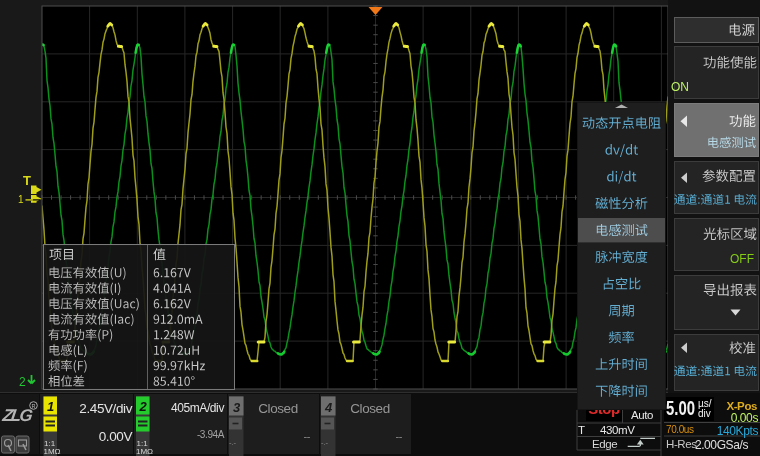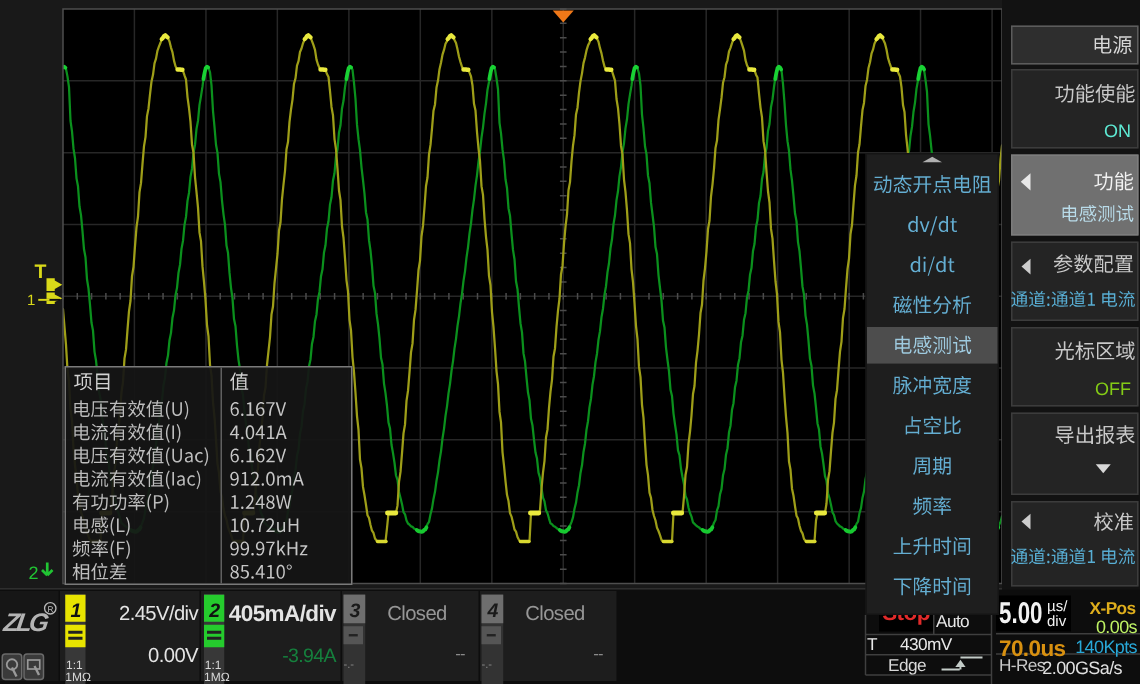--- a/index.html
+++ b/index.html
@@ -101,21 +101,21 @@
     <path d="M687 172.5V183L681 177.7Z" fill="#cccccc"></path>
     <path d="M55 40C48 35 35 31 25 28C27 27 29 25 30 23C40 26 53 31 61 37ZM64 28C55 22 38 17 24 14C25 12 27 10 28 8C43 12 60 17 70 25ZM76 18C65 7 42 1 18 -2C19 -3 20 -6 21 -8C47 -5 70 2 83 14ZM18 59C20 60 23 60 40 61C39 58 37 55 36 52L5 52L5 45L31 45C24 36 14 30 4 25C6 24 8 21 10 19C22 25 32 34 40 45L61 45C68 34 80 25 92 20C93 22 95 25 97 26C87 30 76 37 69 45L95 45L95 52L44 52C46 55 48 58 49 62L77 63C80 60 82 58 83 56L90 61C84 67 73 75 64 81L58 77C62 75 66 72 70 69L31 67C38 71 44 76 50 81L43 84C36 78 26 71 23 69C20 68 18 66 16 66C16 64 18 61 18 59ZM144 82C142 78 139 72 137 69L142 66C144 70 148 75 151 79ZM109 79C111 75 114 70 115 66L121 69C120 72 117 78 114 82ZM141 26C139 21 136 16 132 13C128 14 124 16 120 18C122 20 123 23 125 26ZM111 15C116 13 121 11 126 8C120 4 112 0 104 -1C105 -3 107 -5 108 -7C117 -5 125 -1 133 5C136 3 139 1 141 -1L146 4C144 6 141 8 138 10C143 15 147 22 150 31L145 33L144 32L128 32L130 38L123 39C123 37 122 34 121 32L107 32L107 26L118 26C115 22 113 18 111 15ZM126 84L126 65L105 65L105 59L123 59C119 53 111 46 104 44C105 42 107 40 108 38C114 41 121 47 126 53L126 40L133 40L133 54C138 50 144 46 146 44L150 49C148 51 139 56 134 59L153 59L153 65L133 65L133 84ZM163 83C160 66 156 49 148 38C150 37 153 35 154 34C156 37 159 42 161 47C163 37 166 28 169 20C164 10 156 3 145 -2C146 -4 149 -7 149 -8C160 -3 167 4 173 13C178 4 184 -2 192 -7C193 -5 196 -3 197 -1C189 3 182 11 177 20C182 30 186 43 188 58L195 58L195 65L166 65C168 70 169 76 170 82ZM181 58C179 46 177 36 173 28C170 37 167 47 165 58ZM255 80L255 72L286 72L286 48L256 48L256 5C256 -5 258 -7 268 -7C270 -7 282 -7 285 -7C294 -7 296 -2 297 14C295 14 292 16 290 17C289 3 289 0 284 0C281 0 271 0 269 0C264 0 263 1 263 5L263 41L286 41L286 34L293 34L293 80ZM214 16L242 16L242 5L214 5ZM214 21L214 55L221 55L221 47C221 42 220 36 214 30C215 30 217 28 218 27C224 33 225 41 225 47L225 55L231 55L231 36C231 32 232 31 236 31C237 31 240 31 241 31L242 31L242 21ZM206 80L206 73L220 73L220 62L208 62L208 -8L214 -8L214 -1L242 -1L242 -6L248 -6L248 62L237 62L237 73L250 73L250 80ZM226 62L226 73L231 73L231 62ZM235 55L242 55L242 35L242 35C242 35 241 35 240 35C240 35 237 35 236 35C235 35 235 35 235 36ZM365 75L382 75L382 66L365 66ZM342 75L358 75L358 66L342 66ZM319 75L335 75L335 66L319 66ZM319 43L319 1L306 1L306 -5L394 -5L394 1L381 1L381 43L350 43L351 49L392 49L392 54L352 54L353 60L390 60L390 80L312 80L312 60L345 60L345 54L307 54L307 49L344 49L342 43ZM326 1L326 7L373 7L373 1ZM326 28L373 28L373 22L326 22ZM326 32L326 38L373 38L373 32ZM326 17L373 17L373 11L326 11Z" fill="#c9c9c9" transform="translate(702.0 180.9) scale(0.13500 -0.13500)"></path>
     <path d="M6 76C12 70 20 63 24 58L29 64C25 68 18 75 12 80ZM26 46L4 46L4 39L18 39L18 11C14 9 9 5 4 -1L9 -7C14 0 19 6 22 6C24 6 28 2 32 0C39 -4 47 -6 60 -6C70 -6 88 -5 95 -5C95 -3 96 1 97 3C87 2 71 1 60 1C48 1 40 2 33 6C30 8 28 10 26 11ZM36 80L36 74L79 74C75 71 70 68 64 66C60 68 54 70 50 72L45 67C51 65 59 62 65 59L36 59L36 7L43 7L43 24L60 24L60 8L67 8L67 24L84 24L84 15C84 13 84 13 83 13C82 13 77 13 73 13C74 11 74 9 75 7C81 7 86 7 88 8C91 9 92 11 92 15L92 59L79 59C77 60 74 61 71 63C79 67 86 72 92 77L87 81L86 80ZM84 53L84 44L67 44L67 53ZM43 39L60 39L60 30L43 30ZM43 44L43 53L60 53L60 44ZM84 39L84 30L67 30L67 39ZM106 76C112 71 118 64 121 60L127 64C124 68 118 75 112 80ZM146 37L179 37L179 28L146 28ZM146 23L179 23L179 15L146 15ZM146 50L179 50L179 42L146 42ZM138 56L138 9L186 9L186 56L162 56C164 59 165 62 166 64L195 64L195 71L176 71C178 74 181 78 183 82L176 84C174 80 171 75 168 71L150 71L155 73C154 76 150 81 148 84L141 82C144 78 147 74 148 71L131 71L131 64L158 64C157 62 156 59 155 56ZM126 48L105 48L105 41L119 41L119 10C114 9 109 4 104 -1L109 -7C114 -1 119 5 123 5C125 5 128 2 132 -1C139 -5 148 -6 160 -6C169 -6 187 -5 194 -5C194 -2 195 1 196 3C186 2 172 1 160 1C149 1 140 2 134 5C130 7 128 9 126 10ZM214 39C218 39 220 42 220 46C220 50 218 53 214 53C210 53 207 50 207 46C207 42 210 39 214 39ZM214 -1C218 -1 220 2 220 6C220 10 218 13 214 13C210 13 207 10 207 6C207 2 210 -1 214 -1ZM234 76C240 70 248 63 251 58L257 64C253 68 245 75 240 80ZM253 46L232 46L232 39L246 39L246 11C242 9 237 5 232 -1L236 -7C242 0 246 6 250 6C252 6 256 2 260 0C267 -4 275 -6 287 -6C298 -6 316 -5 323 -5C323 -3 324 1 325 3C314 2 299 1 287 1C276 1 268 2 261 6C258 8 255 10 253 11ZM264 80L264 74L306 74C302 71 297 68 292 66C287 68 282 70 278 72L273 67C279 65 286 62 292 59L264 59L264 7L271 7L271 24L288 24L288 8L295 8L295 24L312 24L312 15C312 13 312 13 311 13C309 13 305 13 300 13C301 11 302 9 302 7C309 7 314 7 316 8C319 9 320 11 320 15L320 59L306 59C304 60 302 61 299 63C306 67 314 72 320 77L315 81L313 80ZM312 53L312 44L295 44L295 53ZM271 39L288 39L288 30L271 30ZM271 44L271 53L288 53L288 44ZM312 39L312 30L295 30L295 39ZM334 76C340 71 346 64 348 60L355 64C352 68 345 75 340 80ZM373 37L407 37L407 28L373 28ZM373 23L407 23L407 15L373 15ZM373 50L407 50L407 42L373 42ZM366 56L366 9L414 9L414 56L390 56C391 59 392 62 394 64L422 64L422 71L404 71C406 74 409 78 411 82L404 84C402 80 399 75 396 71L378 71L383 73C382 76 378 81 375 84L369 82C372 78 375 74 376 71L359 71L359 64L385 64C385 62 384 59 383 56ZM354 48L333 48L333 41L347 41L347 10C342 9 337 4 332 -1L337 -7C342 -1 347 5 350 5C353 5 356 2 360 -1C367 -5 376 -6 388 -6C397 -6 415 -5 422 -5C422 -2 423 1 424 3C414 2 399 1 388 1C377 1 368 2 362 5C358 7 356 9 354 10ZM437 0L477 0L477 8L462 8L462 73L455 73C451 71 446 69 440 68L440 62L453 62L453 8L437 8ZM551 41L551 26L526 26L526 41ZM559 41L584 41L584 26L559 26ZM551 48L526 48L526 62L551 62ZM559 48L559 62L584 62L584 48ZM518 70L518 13L526 13L526 19L551 19L551 8C551 -3 554 -6 565 -6C568 -6 585 -6 588 -6C598 -6 601 -1 602 14C600 15 596 16 594 18C594 5 593 1 587 1C584 1 569 1 566 1C560 1 559 2 559 8L559 19L592 19L592 70L559 70L559 84L551 84L551 70ZM663 36L663 -4L670 -4L670 36ZM646 36L646 26C646 17 644 6 632 -3C634 -4 636 -6 637 -8C651 2 652 15 652 26L652 36ZM681 36L681 4C681 -2 682 -3 683 -5C684 -6 687 -6 689 -6C690 -6 692 -6 694 -6C695 -6 697 -6 698 -5C700 -4 701 -3 701 -1C702 0 702 6 702 10C700 11 698 12 697 13C697 8 697 5 696 3C696 1 696 1 695 0C695 0 694 0 693 0C692 0 691 0 690 0C690 0 689 0 689 0C688 1 688 2 688 4L688 36ZM614 77C620 74 628 68 631 64L636 70C632 74 625 79 619 83ZM610 50C616 47 624 42 628 39L632 45C628 48 620 53 614 55ZM612 -2L618 -7C624 3 631 15 637 26L631 31C626 19 618 6 612 -2ZM662 82C663 79 665 75 666 71L638 71L638 64L657 64C653 59 647 52 645 50C644 48 641 48 639 47C639 45 640 42 641 40C644 41 648 41 689 44C691 42 693 39 694 37L700 41C697 47 689 56 683 63L677 59C680 57 682 53 685 50L653 48C657 53 662 59 666 64L700 64L700 71L674 71C673 75 670 80 668 84Z" fill="#58aed4" transform="translate(673.7 203.8) scale(0.11800 -0.11800)"></path>
     <path d="M14 77C19 69 24 58 26 52L33 54C31 61 26 71 21 79ZM80 80C77 72 71 61 67 54L73 52C78 58 83 69 87 77ZM46 84L46 46L6 46L6 39L32 39C31 20 27 6 3 -2C5 -3 7 -6 8 -8C33 0 38 17 40 39L59 39L59 3C59 -5 61 -8 70 -8C72 -8 83 -8 85 -8C93 -8 95 -4 96 13C94 14 91 15 89 16C89 2 88 -1 84 -1C82 -1 73 -1 71 -1C67 -1 66 0 66 3L66 39L95 39L95 46L54 46L54 84ZM147 76L147 69L190 69L190 76ZM178 32C183 22 187 10 189 2L196 4C194 12 189 25 184 34ZM149 34C146 24 142 13 136 6C138 5 141 3 142 2C148 9 153 21 156 33ZM142 52L142 45L164 45L164 2C164 0 163 0 162 0C160 0 156 0 150 0C152 -2 153 -5 153 -8C160 -8 164 -7 167 -6C170 -5 171 -3 171 2L171 45L196 45L196 52ZM120 84L120 63L105 63L105 56L119 56C115 43 109 29 102 22C104 20 106 16 107 14C112 21 116 31 120 42L120 -8L128 -8L128 44C131 40 135 33 137 30L141 36C139 39 131 50 128 53L128 56L141 56L141 63L128 63L128 84ZM293 79L210 79L210 -5L295 -5L295 2L217 2L217 71L293 71ZM226 58C234 52 242 44 250 37C242 28 232 21 223 15C224 14 227 11 229 9C238 15 247 23 256 32C264 24 272 16 277 9L283 15C278 21 270 29 261 37C268 46 275 54 280 64L273 66C268 58 262 50 256 42C247 50 239 57 231 63ZM329 10L331 3C341 6 354 10 366 13L365 19C352 16 338 12 329 10ZM342 47L355 47L355 30L342 30ZM336 53L336 24L361 24L361 53ZM304 13L306 6C314 9 324 14 333 19L331 26L322 21L322 52L331 52L331 60L322 60L322 83L315 83L315 60L304 60L304 52L315 52L315 18C311 16 307 14 304 13ZM386 53C384 43 381 35 377 27C375 37 374 49 374 62L395 62L395 69L390 69L394 74C391 76 386 81 382 84L377 80C382 77 387 72 389 69L374 69L373 84L366 84L366 69L333 69L333 62L367 62C367 45 369 30 371 18C365 10 358 3 350 -2C352 -3 355 -6 356 -7C362 -3 368 3 373 9C376 -2 380 -8 386 -8C393 -8 395 -4 396 10C394 10 392 12 391 14C390 3 389 -1 387 -1C384 -1 381 6 378 17C385 27 390 38 393 52Z" fill="#c9c9c9" transform="translate(703.0 238.9) scale(0.13500 -0.13500)"></path>
     <path d="M21 18C27 13 34 5 37 0L43 5C40 10 33 17 27 22L65 22L65 1C65 0 64 -1 62 -1C60 -1 53 -1 46 -1C47 -3 48 -6 48 -8C58 -8 64 -8 68 -6C71 -6 72 -4 72 1L72 22L94 22L94 29L72 29L72 37L65 37L65 29L6 29L6 22L26 22ZM14 77L14 51C14 41 18 39 35 39C39 39 71 39 75 39C88 39 91 42 92 52C90 52 87 53 85 54C84 47 83 46 74 46C67 46 40 46 34 46C23 46 21 47 21 51L21 56L83 56L83 80L14 80ZM21 73L75 73L75 63L21 63ZM110 34L110 -2L181 -2L181 -8L190 -8L190 34L181 34L181 5L154 5L154 40L186 40L186 75L177 75L177 48L154 48L154 84L146 84L146 48L123 48L123 75L115 75L115 40L146 40L146 5L119 5L119 34ZM242 81L242 -8L250 -8L250 40L253 40C257 29 262 19 268 11C263 6 257 1 250 -3C252 -4 254 -6 255 -8C262 -5 268 0 273 6C278 0 284 -4 291 -8C292 -6 295 -3 296 -1C290 2 283 6 278 11C285 21 290 33 293 45L288 47L286 46L250 46L250 74L282 74C281 65 281 61 280 59C279 59 278 59 275 59C273 59 267 59 260 59C261 58 262 55 262 53C269 53 275 52 278 53C282 53 284 54 286 55C288 58 289 63 290 77C290 78 290 81 290 81ZM260 40L284 40C282 32 278 24 273 17C268 24 263 31 260 40ZM219 84L219 64L205 64L205 56L219 56L219 35L203 31L205 23L219 27L219 1C219 0 218 -1 217 -1C215 -1 210 -1 204 -1C206 -3 206 -6 207 -8C215 -8 220 -8 222 -7C225 -5 226 -3 226 1L226 30L239 33L238 40L226 37L226 56L238 56L238 64L226 64L226 84ZM325 -8C328 -6 331 -5 359 4C359 5 358 8 358 10L334 3L334 25C340 29 345 34 349 38C357 18 371 2 392 -5C393 -3 395 0 397 2C387 5 378 10 371 16C378 20 385 25 391 30L385 35C380 30 373 25 367 21C363 26 359 32 357 38L393 38L393 45L354 45L354 54L386 54L386 60L354 60L354 69L390 69L390 75L354 75L354 84L346 84L346 75L310 75L310 69L346 69L346 60L316 60L316 54L346 54L346 45L306 45L306 38L340 38C330 30 316 22 304 18C305 17 307 14 309 12C314 14 320 17 326 20L326 6C326 2 324 0 322 -1C323 -3 325 -6 325 -8Z" fill="#c9c9c9" transform="translate(703.0 294.9) scale(0.13500 -0.13500)"></path>
     <path d="M730.5 309.5L740.5 309.5L735.5 315.5Z" fill="#d8d8d8"></path>
     <path d="M687 342.5V353L681 347.7Z" fill="#cccccc"></path>
     <path d="M53 60C50 53 43 44 37 39C38 38 41 36 42 34C49 40 56 49 60 57ZM72 56C78 50 86 41 89 35L95 40C91 45 84 54 77 60ZM57 82C60 78 64 73 65 69L40 69L40 62L95 62L95 69L66 69L72 72C71 76 67 81 64 85ZM76 42C74 34 70 27 66 21C61 27 57 34 54 42L48 40C51 31 56 22 61 15C55 8 46 2 36 -2C38 -4 40 -6 41 -8C51 -4 59 2 66 9C73 2 82 -4 91 -7C93 -5 95 -2 97 -1C87 2 78 8 71 15C76 22 80 31 83 40ZM19 84L19 63L6 63L6 56L18 56C15 42 9 26 3 18C4 16 6 12 7 10C12 17 16 29 19 41L19 -8L26 -8L26 42C29 37 32 30 34 26L38 32C36 35 29 48 26 52L26 56L38 56L38 63L26 63L26 84ZM105 76C110 70 116 60 118 54L125 58C123 63 116 73 111 80ZM105 0L112 -3C117 6 123 19 127 30L120 34C116 22 109 8 105 0ZM144 40L165 40L165 26L144 26ZM144 46L144 60L165 60L165 46ZM161 80C164 76 167 70 168 66L145 66C148 71 150 76 152 81L144 83C140 68 131 53 121 43C123 42 126 39 127 38C130 42 133 46 136 51L136 -8L144 -8L144 -1L195 -1L195 6L172 6L172 20L191 20L191 26L172 26L172 40L191 40L191 46L172 46L172 60L193 60L193 66L169 66L175 69C173 73 170 79 167 83ZM144 20L165 20L165 6L144 6Z" fill="#c9c9c9" transform="translate(729.0 352.9) scale(0.13500 -0.13500)"></path>
     <path d="M6 76C12 70 20 63 24 58L29 64C25 68 18 75 12 80ZM26 46L4 46L4 39L18 39L18 11C14 9 9 5 4 -1L9 -7C14 0 19 6 22 6C24 6 28 2 32 0C39 -4 47 -6 60 -6C70 -6 88 -5 95 -5C95 -3 96 1 97 3C87 2 71 1 60 1C48 1 40 2 33 6C30 8 28 10 26 11ZM36 80L36 74L79 74C75 71 70 68 64 66C60 68 54 70 50 72L45 67C51 65 59 62 65 59L36 59L36 7L43 7L43 24L60 24L60 8L67 8L67 24L84 24L84 15C84 13 84 13 83 13C82 13 77 13 73 13C74 11 74 9 75 7C81 7 86 7 88 8C91 9 92 11 92 15L92 59L79 59C77 60 74 61 71 63C79 67 86 72 92 77L87 81L86 80ZM84 53L84 44L67 44L67 53ZM43 39L60 39L60 30L43 30ZM43 44L43 53L60 53L60 44ZM84 39L84 30L67 30L67 39ZM106 76C112 71 118 64 121 60L127 64C124 68 118 75 112 80ZM146 37L179 37L179 28L146 28ZM146 23L179 23L179 15L146 15ZM146 50L179 50L179 42L146 42ZM138 56L138 9L186 9L186 56L162 56C164 59 165 62 166 64L195 64L195 71L176 71C178 74 181 78 183 82L176 84C174 80 171 75 168 71L150 71L155 73C154 76 150 81 148 84L141 82C144 78 147 74 148 71L131 71L131 64L158 64C157 62 156 59 155 56ZM126 48L105 48L105 41L119 41L119 10C114 9 109 4 104 -1L109 -7C114 -1 119 5 123 5C125 5 128 2 132 -1C139 -5 148 -6 160 -6C169 -6 187 -5 194 -5C194 -2 195 1 196 3C186 2 172 1 160 1C149 1 140 2 134 5C130 7 128 9 126 10ZM214 39C218 39 220 42 220 46C220 50 218 53 214 53C210 53 207 50 207 46C207 42 210 39 214 39ZM214 -1C218 -1 220 2 220 6C220 10 218 13 214 13C210 13 207 10 207 6C207 2 210 -1 214 -1ZM234 76C240 70 248 63 251 58L257 64C253 68 245 75 240 80ZM253 46L232 46L232 39L246 39L246 11C242 9 237 5 232 -1L236 -7C242 0 246 6 250 6C252 6 256 2 260 0C267 -4 275 -6 287 -6C298 -6 316 -5 323 -5C323 -3 324 1 325 3C314 2 299 1 287 1C276 1 268 2 261 6C258 8 255 10 253 11ZM264 80L264 74L306 74C302 71 297 68 292 66C287 68 282 70 278 72L273 67C279 65 286 62 292 59L264 59L264 7L271 7L271 24L288 24L288 8L295 8L295 24L312 24L312 15C312 13 312 13 311 13C309 13 305 13 300 13C301 11 302 9 302 7C309 7 314 7 316 8C319 9 320 11 320 15L320 59L306 59C304 60 302 61 299 63C306 67 314 72 320 77L315 81L313 80ZM312 53L312 44L295 44L295 53ZM271 39L288 39L288 30L271 30ZM271 44L271 53L288 53L288 44ZM312 39L312 30L295 30L295 39ZM334 76C340 71 346 64 348 60L355 64C352 68 345 75 340 80ZM373 37L407 37L407 28L373 28ZM373 23L407 23L407 15L373 15ZM373 50L407 50L407 42L373 42ZM366 56L366 9L414 9L414 56L390 56C391 59 392 62 394 64L422 64L422 71L404 71C406 74 409 78 411 82L404 84C402 80 399 75 396 71L378 71L383 73C382 76 378 81 375 84L369 82C372 78 375 74 376 71L359 71L359 64L385 64C385 62 384 59 383 56ZM354 48L333 48L333 41L347 41L347 10C342 9 337 4 332 -1L337 -7C342 -1 347 5 350 5C353 5 356 2 360 -1C367 -5 376 -6 388 -6C397 -6 415 -5 422 -5C422 -2 423 1 424 3C414 2 399 1 388 1C377 1 368 2 362 5C358 7 356 9 354 10ZM437 0L477 0L477 8L462 8L462 73L455 73C451 71 446 69 440 68L440 62L453 62L453 8L437 8ZM551 41L551 26L526 26L526 41ZM559 41L584 41L584 26L559 26ZM551 48L526 48L526 62L551 62ZM559 48L559 62L584 62L584 48ZM518 70L518 13L526 13L526 19L551 19L551 8C551 -3 554 -6 565 -6C568 -6 585 -6 588 -6C598 -6 601 -1 602 14C600 15 596 16 594 18C594 5 593 1 587 1C584 1 569 1 566 1C560 1 559 2 559 8L559 19L592 19L592 70L559 70L559 84L551 84L551 70ZM663 36L663 -4L670 -4L670 36ZM646 36L646 26C646 17 644 6 632 -3C634 -4 636 -6 637 -8C651 2 652 15 652 26L652 36ZM681 36L681 4C681 -2 682 -3 683 -5C684 -6 687 -6 689 -6C690 -6 692 -6 694 -6C695 -6 697 -6 698 -5C700 -4 701 -3 701 -1C702 0 702 6 702 10C700 11 698 12 697 13C697 8 697 5 696 3C696 1 696 1 695 0C695 0 694 0 693 0C692 0 691 0 690 0C690 0 689 0 689 0C688 1 688 2 688 4L688 36ZM614 77C620 74 628 68 631 64L636 70C632 74 625 79 619 83ZM610 50C616 47 624 42 628 39L632 45C628 48 620 53 614 55ZM612 -2L618 -7C624 3 631 15 637 26L631 31C626 19 618 6 612 -2ZM662 82C663 79 665 75 666 71L638 71L638 64L657 64C653 59 647 52 645 50C644 48 641 48 639 47C639 45 640 42 641 40C644 41 648 41 689 44C691 42 693 39 694 37L700 41C697 47 689 56 683 63L677 59C680 57 682 53 685 50L653 48C657 53 662 59 666 64L700 64L700 71L674 71C673 75 670 80 668 84Z" fill="#58aed4" transform="translate(673.7 375.3) scale(0.11800 -0.11800)"></path>
   </svg>
-<div class="abs" style="left:674px;top:80px;width:80px;text-align:right;font-size:12px;color:#5eead4">ON</div>
+<div class="abs" style="left:640px;top:80px;width:80px;text-align:center;font-size:12px;color:#bef264">ON</div>
 <div class="abs" style="left:674px;top:251.5px;width:80px;text-align:right;font-size:12px;color:#84cc16">OFF</div>
 <div class="abs" style="left:0;top:393px;width:760px;height:63px;background:#0d0d0d"></div>
 <div class="abs" style="left:0;top:392px;width:668px;height:1px;background:#2e2e2e"></div>
 <div class="abs" style="left:40px;top:394px;width:93px;height:60px;background:#1d1d1d"></div>
 <div class="abs" style="left:134px;top:394px;width:93px;height:60px;background:#1d1d1d"></div>
 <div class="abs" style="left:228px;top:394px;width:91px;height:60px;background:#1d1d1d"></div>
 <div class="abs" style="left:320px;top:394px;width:91px;height:60px;background:#1d1d1d"></div>
 <div class="abs" style="left:0;top:394px;width:39px;height:60px;background:#161616"></div>
 <svg class="abs" style="left:0;top:0;z-index:5" width="760" height="456">
     <g transform="translate(4,406)">
@@ -151,46 +151,46 @@
     <text x="229" y="445" font-size="7.5" fill="#8a8a8a" font-family="Liberation Sans,sans-serif">-.-</text>
     <rect x="321" y="396" width="14.5" height="60" fill="#333"></rect>
     <rect x="321" y="396.5" width="14.5" height="19" fill="#6e6e6e"></rect>
     <text x="325" y="411.5" font-size="13" font-weight="bold" font-style="italic" fill="#1a1a1a" font-family="Liberation Sans,sans-serif">4</text>
     <rect x="321" y="417.5" width="13" height="12" fill="#555"></rect>
     <path d="M324.5 423.5H330.5" stroke="#222" stroke-width="1.6"></path>
     <text x="321" y="445" font-size="7.5" fill="#8a8a8a" font-family="Liberation Sans,sans-serif">-.-</text>
   </svg>
 <div class="abs" style="left:60px;top:401px;width:72px;text-align:right;font-size:13.5px;color:#e4e4e4;font-weight:normal;letter-spacing:-0.4px;z-index:6">2.45V/div</div>
 <div class="abs" style="left:60px;top:429px;width:72px;text-align:right;font-size:13.5px;color:#e4e4e4;font-weight:normal;letter-spacing:-0.4px;z-index:6">0.00V</div>
-<div class="abs" style="left:152px;top:401px;width:72px;text-align:right;font-size:15px;color:#e4e4e4;font-weight:bold;letter-spacing:-0.4px;z-index:6">405mA/div</div>
-<div class="abs" style="left:152px;top:429px;width:72px;text-align:right;font-size:13px;color:#15803d;font-weight:normal;letter-spacing:-0.4px;z-index:6">-3.94A</div>
+<div class="abs" style="left:152px;top:401px;width:72px;text-align:right;font-size:12px;color:#e4e4e4;font-weight:normal;letter-spacing:-0.4px;z-index:6">405mA/div</div>
+<div class="abs" style="left:152px;top:429px;width:72px;text-align:right;font-size:10px;color:#a3a3a3;font-weight:normal;letter-spacing:-0.4px;z-index:6">-3.94A</div>
 <div class="abs" style="left:248px;top:401px;width:60px;text-align:center;font-size:13.5px;color:#969696;font-weight:normal;letter-spacing:-0.4px;z-index:6">Closed</div>
 <div class="abs" style="left:250px;top:430px;width:60px;text-align:right;font-size:11px;color:#8a8a8a;font-weight:normal;letter-spacing:-0.4px;z-index:6">--</div>
 <div class="abs" style="left:340px;top:401px;width:60px;text-align:center;font-size:13.5px;color:#969696;font-weight:normal;letter-spacing:-0.4px;z-index:6">Closed</div>
 <div class="abs" style="left:342px;top:430px;width:60px;text-align:right;font-size:11px;color:#8a8a8a;font-weight:normal;letter-spacing:-0.4px;z-index:6">--</div>
 <div class="abs" style="left:586px;top:397px;width:36px;height:24px;background:#000"></div>
 <div class="abs" style="left:587px;top:400px;width:34px;text-align:center;font-size:15px;color:#e02a2a;font-weight:bold;letter-spacing:-0.4px;z-index:6">Stop</div>
-<div class="abs" style="left:624px;top:409px;width:36px;text-align:left;font-size:11.5px;color:#e8e8e8;font-weight:normal;letter-spacing:-0.4px;z-index:6">Auto</div>
+<div class="abs" style="left:624px;top:409px;width:36px;text-align:center;font-size:11.5px;color:#e8e8e8;font-weight:normal;letter-spacing:-0.4px;z-index:6">Auto</div>
 <div class="abs" style="left:578px;top:424px;width:20px;text-align:left;font-size:11.5px;color:#e8e8e8;font-weight:normal;letter-spacing:-0.4px;z-index:6">T</div>
 <div class="abs" style="left:600px;top:424px;width:55px;text-align:left;font-size:11.5px;color:#e8e8e8;font-weight:normal;letter-spacing:-0.4px;z-index:6">430mV</div>
 <div class="abs" style="left:592px;top:437.5px;width:34px;text-align:left;font-size:11.5px;color:#d8d8d8;font-weight:normal;letter-spacing:-0.4px;z-index:6">Edge</div>
 <svg class="abs" style="left:0;top:0;z-index:4" width="760" height="456">
     <path d="M577 423H661M577 436.5H661M577 450H661M622.5 397V423M661 397V456M577 410V450" stroke="#3f3f3f" fill="none"></path>
     <path d="M627.7 446.3H639.8M640.3 446.3V442.5M640.3 438.3H655" stroke="#c3ccc8" stroke-width="1.3" fill="none"></path>
     <path d="M640.3 439.8l-3.4 4.8h6.8Z" fill="#c3ccc8"></path>
   </svg>
 <div class="abs" style="left:664px;top:397px;width:50px;height:24px;background:#000;z-index:5"></div>
 <svg class="abs" style="left:0;top:0;z-index:6" width="760" height="456">
     <text x="666" y="415" font-size="20" font-weight="bold" fill="#f2f2f2" font-family="Liberation Sans,sans-serif" textLength="29" lengthAdjust="spacingAndGlyphs">5.00</text>
     <text x="698" y="407" font-size="10" fill="#f2f2f2" font-family="Liberation Sans,sans-serif">µs/</text>
     <text x="698" y="417" font-size="10" fill="#f2f2f2" font-family="Liberation Sans,sans-serif">div</text>
   </svg>
 <div class="abs" style="left:700px;top:400px;width:57px;text-align:right;font-size:11.5px;color:#dfae1c;font-weight:bold;letter-spacing:-0.4px;z-index:6">X-Pos</div>
 <div class="abs" style="left:701px;top:410.5px;width:57px;text-align:right;font-size:12px;color:#bef264;font-weight:normal;letter-spacing:-0.4px;z-index:6">0.00s</div>
-<div class="abs" style="left:666px;top:424px;width:50px;text-align:left;font-size:15px;color:#d89010;font-weight:bold;letter-spacing:-0.4px;z-index:6">70.0us</div>
+<div class="abs" style="left:666px;top:424px;width:50px;text-align:left;font-size:10px;color:#d89010;font-weight:normal;letter-spacing:-0.4px;z-index:6">70.0us</div>
 <div class="abs" style="left:690px;top:424px;width:68px;text-align:right;font-size:12px;color:#28a8d8;font-weight:normal;letter-spacing:-0.4px;z-index:6">140Kpts</div>
 <div class="abs" style="left:666px;top:438px;width:50px;text-align:left;font-size:11.5px;color:#c8c8c8;font-weight:normal;letter-spacing:-0.4px;z-index:6">H-Res</div>
 <div class="abs" style="left:680px;top:438px;width:68px;text-align:right;font-size:12px;color:#e0e0e0;font-weight:normal;letter-spacing:-0.4px;z-index:6">2.00GSa/s</div>
 <svg class="abs" style="left:0;top:0;z-index:4" width="760" height="456">
     <path d="M664 422.5H760M664 436H760" stroke="#3f3f3f"></path>
   </svg>
 <div class="abs" style="left:577px;top:102px;width:89px;height:308px;background:#1e1e1e;border:1px solid #151515;box-sizing:border-box;z-index:30"></div>
 <svg class="abs" style="left:577px;top:102px;z-index:31" width="89" height="308">
     <path d="M38.0 6.1L44.5 2.5L51.0 6.1Z" fill="#b0b0b0"></path>
     <path d="M9 76L9 69L48 69L48 76ZM65 82C65 75 65 68 65 61L51 61L51 54L65 54C64 31 60 10 46 -2C48 -4 50 -6 52 -8C66 6 71 29 72 54L87 54C86 18 85 5 82 2C81 1 80 0 78 0C76 0 71 0 65 1C66 -1 67 -4 67 -6C73 -7 78 -7 81 -6C84 -6 86 -5 88 -3C92 2 93 16 94 57C94 58 94 61 94 61L72 61C73 68 73 75 73 82ZM9 4L9 4L9 4C11 6 15 7 43 13L45 6L51 9C49 16 45 28 41 36L35 35C37 30 39 25 41 19L17 14C21 23 24 35 27 45L49 45L49 52L5 52L5 45L19 45C17 33 12 22 11 18C9 14 8 12 6 11C7 10 8 6 9 4ZM138 41C144 38 151 32 154 29L161 33C157 37 150 42 144 45ZM127 24L127 4C127 -4 130 -6 142 -6C144 -6 162 -6 165 -6C175 -6 177 -3 178 10C176 10 173 12 171 13C171 2 170 1 164 1C160 1 145 1 142 1C136 1 134 2 134 4L134 24ZM141 26C147 21 154 14 157 9L163 13C160 18 152 25 147 30ZM175 24C180 15 185 4 187 -4L194 -1C192 6 187 17 182 26ZM115 24C114 16 110 6 105 -1L112 -4C117 3 120 14 122 22ZM147 84C146 80 146 75 144 70L106 70L106 63L142 63C138 50 128 39 104 33C106 32 108 29 109 27C135 34 145 47 150 63C158 45 171 33 191 27C192 30 194 33 196 34C178 38 165 48 158 63L195 63L195 70L152 70C153 75 154 79 154 84ZM265 70L265 42L237 42L237 46L237 70ZM205 42L205 35L229 35C227 21 222 8 205 -3C207 -4 210 -7 211 -8C230 3 235 19 236 35L265 35L265 -8L273 -8L273 35L295 35L295 42L273 42L273 70L292 70L292 78L209 78L209 70L229 70L229 46L229 42ZM324 46L376 46L376 29L324 29ZM334 13C335 6 336 -2 336 -7L344 -6C344 -1 343 7 341 13ZM355 13C358 6 361 -2 362 -7L369 -5C368 0 365 8 362 14ZM375 14C380 7 386 -2 388 -7L395 -4C393 1 387 10 382 16ZM318 16C315 8 310 0 304 -5L311 -8C316 -3 322 6 325 14ZM317 54L317 22L384 22L384 54L353 54L353 66L391 66L391 73L353 73L353 84L346 84L346 54ZM445 41L445 26L420 26L420 41ZM453 41L479 41L479 26L453 26ZM445 48L420 48L420 62L445 62ZM453 48L453 62L479 62L479 48ZM413 70L413 13L420 13L420 19L445 19L445 8C445 -3 448 -6 460 -6C462 -6 479 -6 482 -6C492 -6 495 -1 496 14C494 15 491 16 489 18C488 5 487 1 481 1C478 1 463 1 460 1C454 1 453 2 453 8L453 19L486 19L486 70L453 70L453 84L445 84L445 70ZM545 78L545 2L534 2L534 -5L596 -5L596 2L588 2L588 78ZM552 2L552 22L580 22L580 2ZM552 47L580 47L580 28L552 28ZM552 54L552 71L580 71L580 54ZM509 80L509 -8L516 -8L516 73L530 73C528 66 524 58 521 50C529 42 531 36 531 30C531 27 531 24 529 23C528 23 527 22 526 22C524 22 522 22 519 22C520 20 521 18 521 16C524 16 526 16 528 16C531 16 532 17 534 18C537 20 538 24 538 30C538 36 536 43 528 51C532 59 536 69 539 77L534 80L533 80Z" fill="#64aed2" transform="translate(4.9 25.8) scale(0.13200 -0.13200)"></path>

